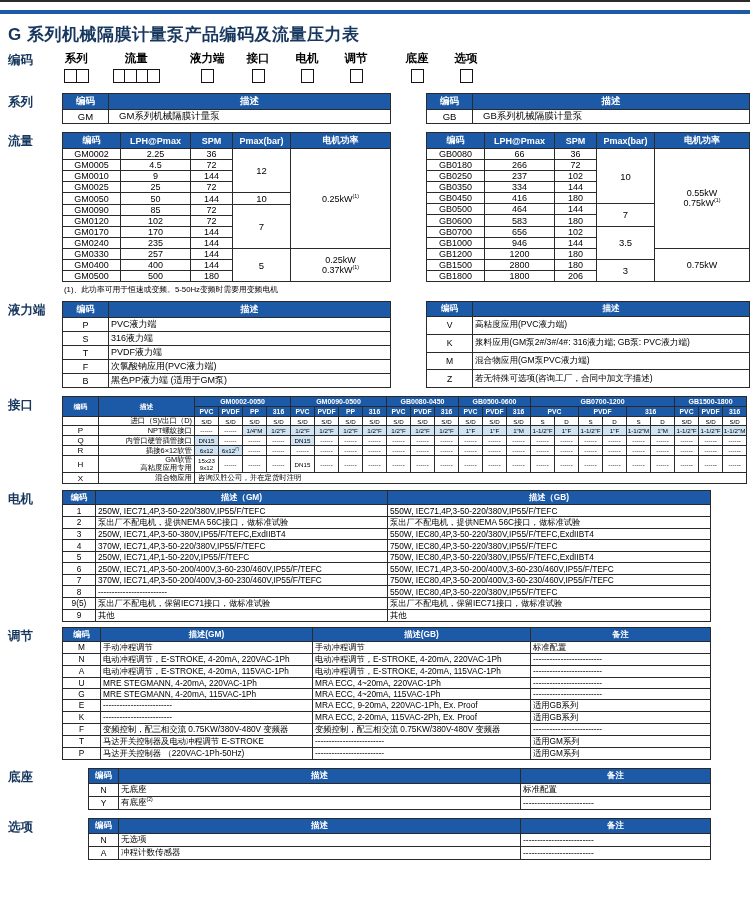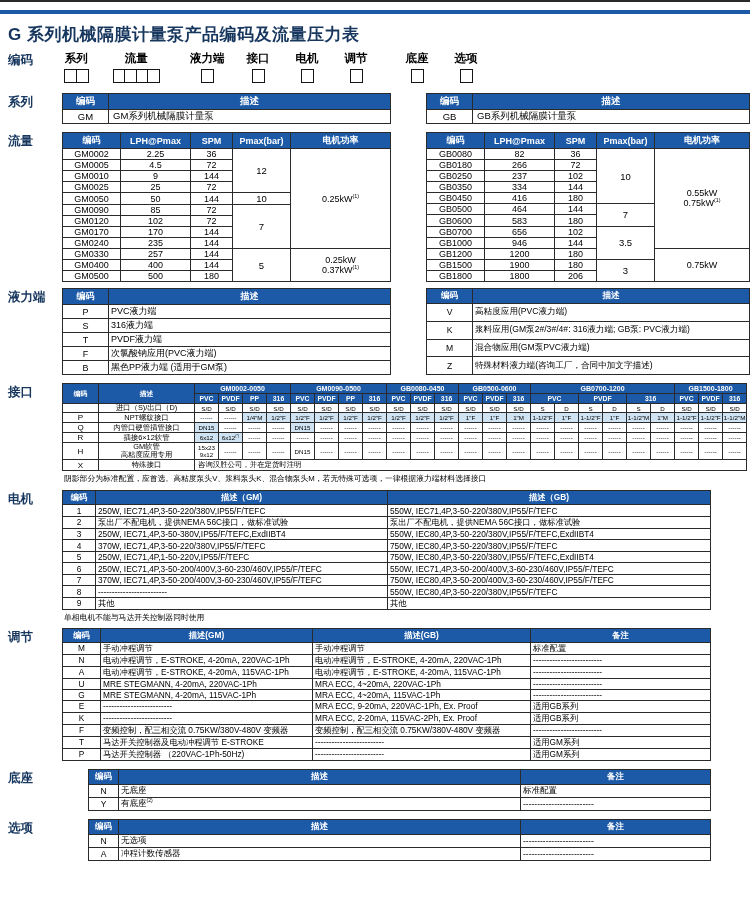--- a/index.html
+++ b/index.html
@@ -23,32 +23,32 @@
   .box{width:11px;height:12px;background:#fff;border:1.5px solid #151515;}
   .box + .box{margin-left:-1.5px;}
   
   table.t{border-collapse:collapse;table-layout:fixed;}
   table.t th, table.t td{border:1px solid #2a2a2a;overflow:hidden;white-space:nowrap;box-sizing:border-box;}
   table.t thead th{background:var(--blue);color:#fff;font-weight:bold;text-align:center;padding:1px 2px;}
   td.ac{text-align:center;} td.al{text-align:left;padding-left:3px;padding-right:2px;}
   sup{font-size:0.6em;line-height:0;}
   .sh{background:var(--shade);}
   
-  .series-t{width:328px;font-size:9.5px;} .series-t td{height:12px;padding:0 4px;}
+  .series-t{width:328px;font-size:9.5px;} .series-t td{height:12px;padding:0 10px;}
   .series-t.w2{width:323px;}
   .flow-t{width:328px;font-size:9px;} .flow-t td{height:10px;padding:0 2px;}
   .flow-t.w2{width:323px;}
   .flow-t td.pm{font-size:9.5px;}
   .hyd-t{width:328px;font-size:9px;} .hyd-t td{height:10.5px;padding:0 2px;}
   .hyd-t.w2{width:323px;font-size:8.6px;}
   .iface{width:684px;font-size:6.2px;}
   .iface thead th{font-size:6.8px;padding:1px 0;}
   .iface thead th.grp{font-size:7px;}
   .iface td{height:9px;padding:0;text-align:center;}
-  .iface td.desc{text-align:center;padding:0 2px;font-size:7.4px;white-space:normal;line-height:1.1;}
+  .iface td.desc{text-align:right;padding:0 2px;font-size:7.4px;white-space:normal;line-height:1.1;}
   .iface td.code{font-size:8px;}
   .iface td.spanx{text-align:left;padding:0 3px;font-size:7.4px;}
   .motor-t{width:648px;font-size:8.3px;} .motor-t td{height:11.5px;padding:0 2px;}
   .adj-t{width:648px;font-size:8.3px;} .adj-t td{height:9.5px;padding:0 2px;}
   .bo-t{width:622px;margin-left:26px;font-size:8.5px;} .bo-t td{height:10px;padding:0 2px;}
   .fn{font-size:7.8px;margin:2px 0 0 2px;white-space:nowrap;} .mb5{margin-bottom:5px;} .mb6{margin-bottom:6px;}
   .mb8{margin-bottom:8px;} .mb10{margin-bottom:10px;}
 </style>
 </head>
 <body>
@@ -262,21 +262,21 @@
               <th>编码</th>
               <th>LPH@Pmax</th>
               <th>SPM</th>
               <th>Pmax(bar)</th>
               <th>电机功率</th>
             </tr>
           </thead>
           <tbody>
             <tr>
               <td class="ac">GB0080</td>
-              <td class="ac">82</td>
+              <td class="ac">66</td>
               <td class="ac">36</td>
               <td class="ac pm" rowspan="5">10</td>
               <td class="ac" rowspan="9"><span>0.55kW</span><br><span>0.75kW</span><sup>(1)</sup></td>
             </tr>
             <tr>
               <td class="ac">GB0180</td>
               <td class="ac">266</td>
               <td class="ac">72</td>
             </tr>
             <tr>
@@ -317,32 +317,33 @@
               <td class="ac">144</td>
             </tr>
             <tr>
               <td class="ac">GB1200</td>
               <td class="ac">1200</td>
               <td class="ac">180</td>
               <td class="ac" rowspan="3"><span>0.75kW</span></td>
             </tr>
             <tr>
               <td class="ac">GB1500</td>
-              <td class="ac">1900</td>
+              <td class="ac">2800</td>
               <td class="ac">180</td>
               <td class="ac pm" rowspan="2">3</td>
             </tr>
             <tr>
               <td class="ac">GB1800</td>
               <td class="ac">1800</td>
               <td class="ac">206</td>
             </tr>
           </tbody>
         </table>
     </div>
+    <div class="fn">(1)、此功率可用于恒速或变频。5-50Hz变频时需要用变频电机</div>
   </div>
 </div>
 
 <div class="sec mb8">
   <div class="sec-label">液力端</div>
   <div class="sec-body pair">
     <table id="hyd-left" class="t hyd-t">
         <colgroup>
           <col style="width: 46px;">
           <col style="width: 282px;">
@@ -395,21 +396,21 @@
           <tr>
             <td class="ac">K</td>
             <td class="al">浆料应用(GM泵2#/3#/4#: 316液力端; GB泵: PVC液力端)</td>
           </tr>
           <tr>
             <td class="ac">M</td>
             <td class="al">混合物应用(GM泵PVC液力端)</td>
           </tr>
           <tr>
             <td class="ac">Z</td>
-            <td class="al">特殊材料液力端(咨询工厂，合同中加文字描述)</td>
+            <td class="al">若无特殊可选项(咨询工厂，合同中加文字描述)</td>
           </tr>
         </tbody>
       </table>
   </div>
 </div>
 
 <div class="sec mb6">
   <div class="sec-label">接口</div>
   <div class="sec-body">
     <table id="iface-table" class="t iface">
@@ -605,26 +606,25 @@
             <td>------</td>
             <td>------</td>
             <td>------</td>
             <td>------</td>
             <td>------</td>
             <td>------</td>
             <td>------</td>
           </tr>
           <tr>
             <td class="code">X</td>
-            <td class="desc">特殊接口</td>
+            <td class="desc">混合物应用</td>
             <td class="spanx" colspan="23">咨询汉胜公司，并在定货时注明</td>
           </tr>
         </tbody>
       </table>
-    <div class="fn">阴影部分为标准配置，应首选。高粘度泵头V、浆料泵头K、混合物泵头M，若无特殊可选项，一律根据液力端材料选择接口</div>
   </div>
 </div>
 
 <div class="sec mb5">
   <div class="sec-label">电机</div>
   <div class="sec-body">
     <table id="motor-table" class="t motor-t">
         <colgroup>
           <col style="width: 33px;">
           <col style="width: 292px;">
@@ -672,27 +672,31 @@
             <td class="ac">7</td>
             <td class="al">370W, IEC71,4P,3-50-200/400V,3-60-230/460V,IP55/F/TEFC</td>
             <td class="al">750W, IEC80,4P,3-50-200/400V,3-60-230/460V,IP55/F/TEFC</td>
           </tr>
           <tr>
             <td class="ac">8</td>
             <td class="al">-------------------------</td>
             <td class="al">550W, IEC80,4P,3-50-220/380V,IP55/F/TEFC</td>
           </tr>
           <tr>
+            <td class="ac">9(5)</td>
+            <td class="al">泵出厂不配电机，保留IEC71接口，做标准试验</td>
+            <td class="al">泵出厂不配电机，保留IEC71接口，做标准试验</td>
+          </tr>
+          <tr>
             <td class="ac">9</td>
             <td class="al">其他</td>
             <td class="al">其他</td>
           </tr>
         </tbody>
       </table>
-    <div class="fn">单相电机不能与马达开关控制器同时使用</div>
   </div>
 </div>
 
 <div class="sec mb8">
   <div class="sec-label">调节</div>
   <div class="sec-body">
     <table id="adjust-table" class="t adj-t">
         <colgroup>
           <col style="width: 38px;">
           <col style="width: 212px;">

